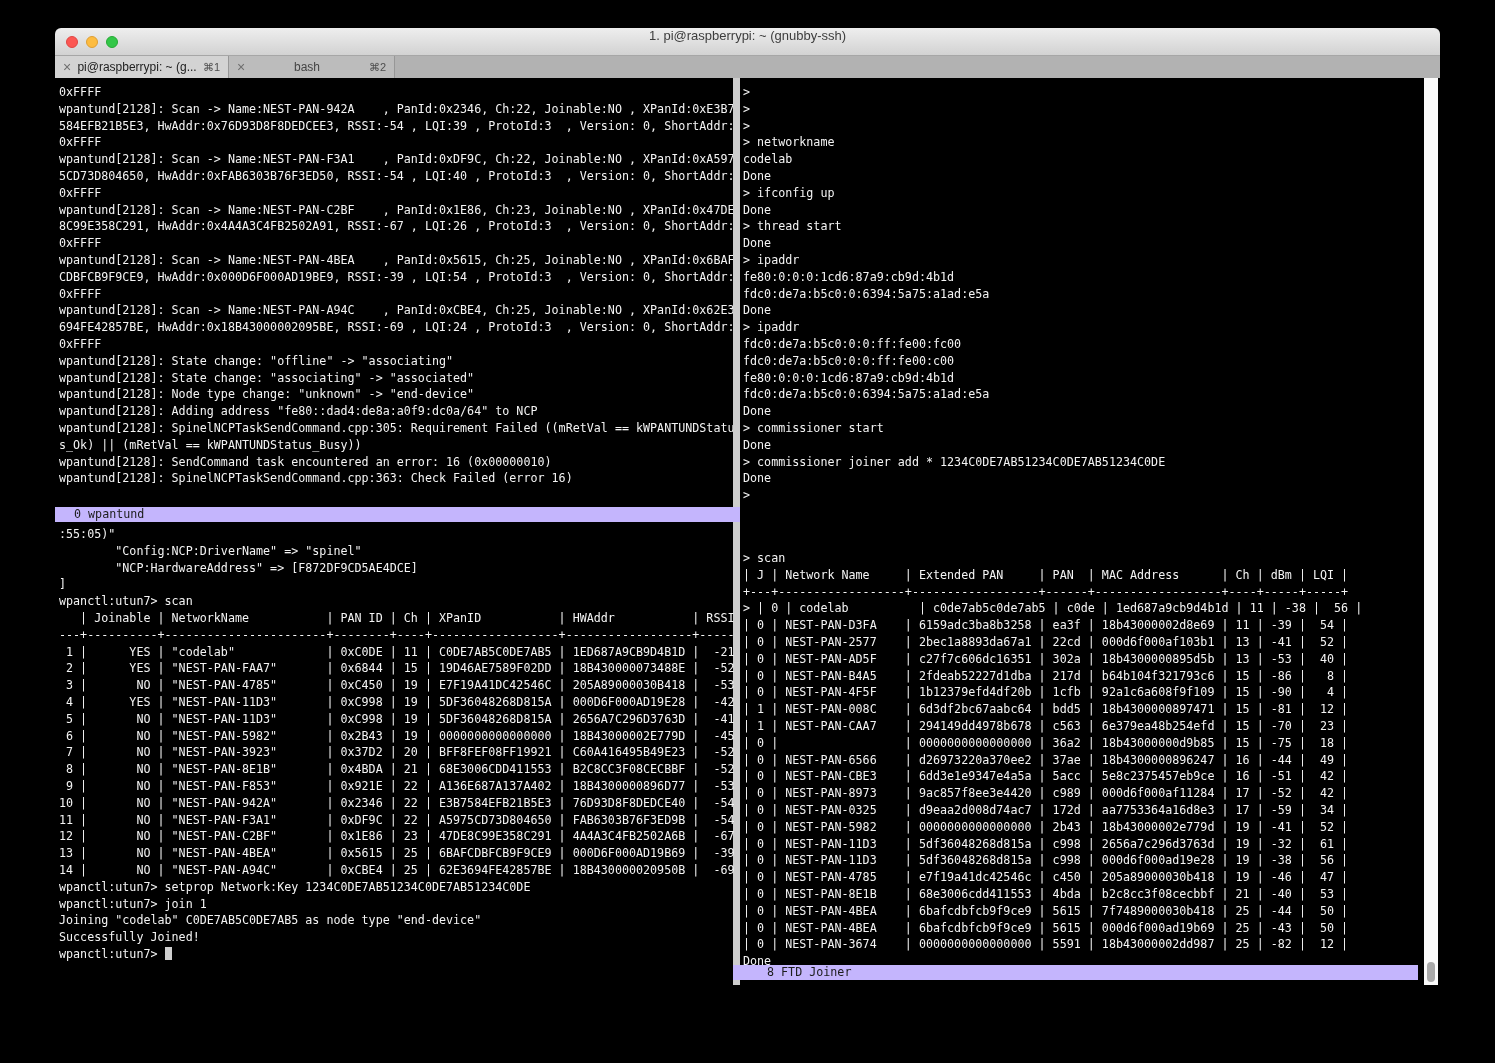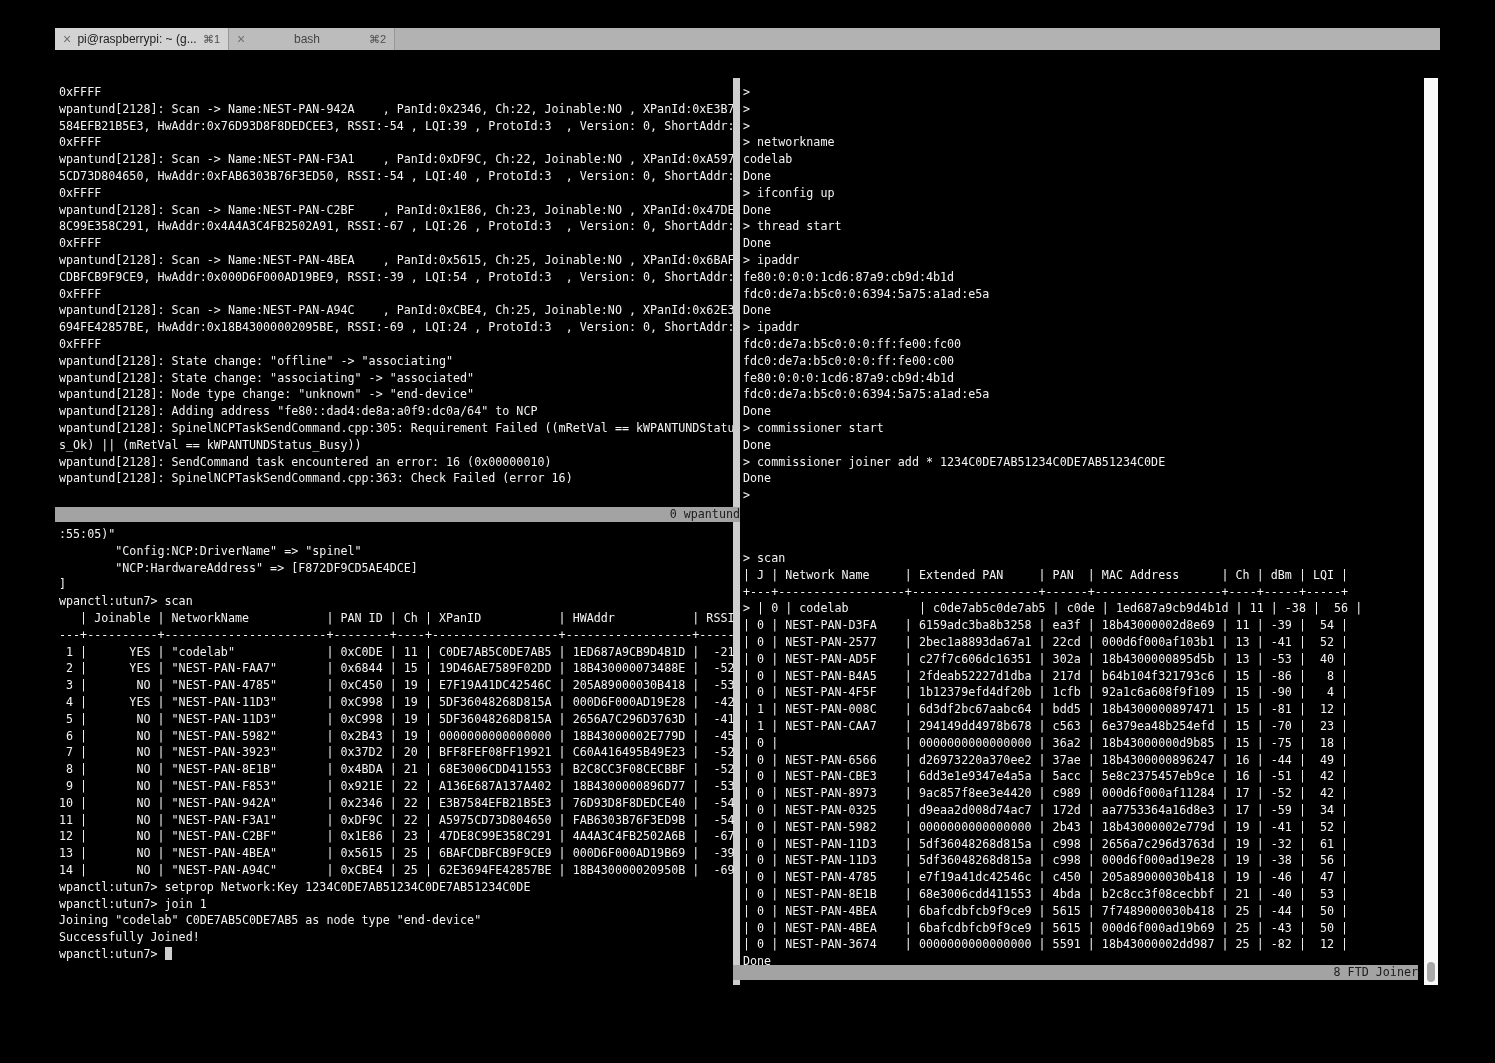--- a/index.html
+++ b/index.html
@@ -13,32 +13,40 @@
   .tl.grn{background:#33c748;border:1px solid #27aa35;}
   .tabbar{position:relative;height:22px;background:#b2b2b2;display:flex;}
   .tab{height:22px;display:flex;align-items:center;padding:0 8px;box-sizing:border-box;border-right:1px solid #979797;background:#bcbcbc;font:12px "Liberation Sans",sans-serif;color:#454545;}
   .tab.active{background:#d3d3d3;color:#222;}
   .tab .tclose{color:#6e6e6e;font-size:14px;margin-right:6px;cursor:default;}
   .tab .tlabel{flex:1;text-align:center;white-space:nowrap;overflow:hidden;}
   .tab .tshort{margin-left:6px;color:#4e4e4e;font-size:11px;white-space:nowrap;}
   .term{position:absolute;left:0;top:50px;width:1385px;height:907px;background:#000;}
   pre.pane{position:absolute;margin:0;font:11.7px/16.8px "DejaVu Sans Mono",monospace;color:#f4f4f4;white-space:pre;overflow:hidden;}
   .vdivider{position:absolute;left:678px;top:0;width:7px;height:907px;background:#cdcdcd;}
-  .hbar{position:absolute;height:15px;background:#a3a3a3;font:11.7px/15px "DejaVu Sans Mono",monospace;color:#1c1c1c;white-space:pre;overflow:hidden;text-align:right;}
+  .hbar{position:absolute;height:15px;background:#c4b5fd;font:11.7px/15px "DejaVu Sans Mono",monospace;color:#1c1c1c;white-space:pre;overflow:hidden;}
   .bar-l{left:0;width:685px;padding-left:19px;box-sizing:border-box;}
   .bar-r{left:678px;width:685px;padding-left:34px;box-sizing:border-box;}
   .row1{top:429px;} .row2{top:887px;}
   .cursor{position:absolute;left:110px;top:869px;width:7px;height:13px;background:#cfcfcf;}
   .scrollbar{position:absolute;left:1369px;top:0;width:14px;height:907px;background:#fafafa;}
   .thumb{position:absolute;left:3px;top:884px;width:8px;height:20px;border-radius:4px;background:#a9a9a9;}
 </style>
 </head>
 <body>
 
 <div class="window">
+  <div class="titlebar">
+    <div class="traffic">
+      <span class="tl red"></span>
+      <span class="tl yel"></span>
+      <span class="tl grn"></span>
+    </div>
+    <div class="title">1. pi@raspberrypi: ~ (gnubby-ssh)</div>
+  </div>
 
   <div class="tabbar">
     <div class="tab active" style="width:174px;">
       <span class="tclose">×</span>
       <span class="tlabel">pi@raspberrypi: ~ (g...</span>
       <span class="tshort">⌘1</span>
     </div>
     <div class="tab" style="width:166px;">
       <span class="tclose">×</span>
       <span class="tlabel">bash</span>

